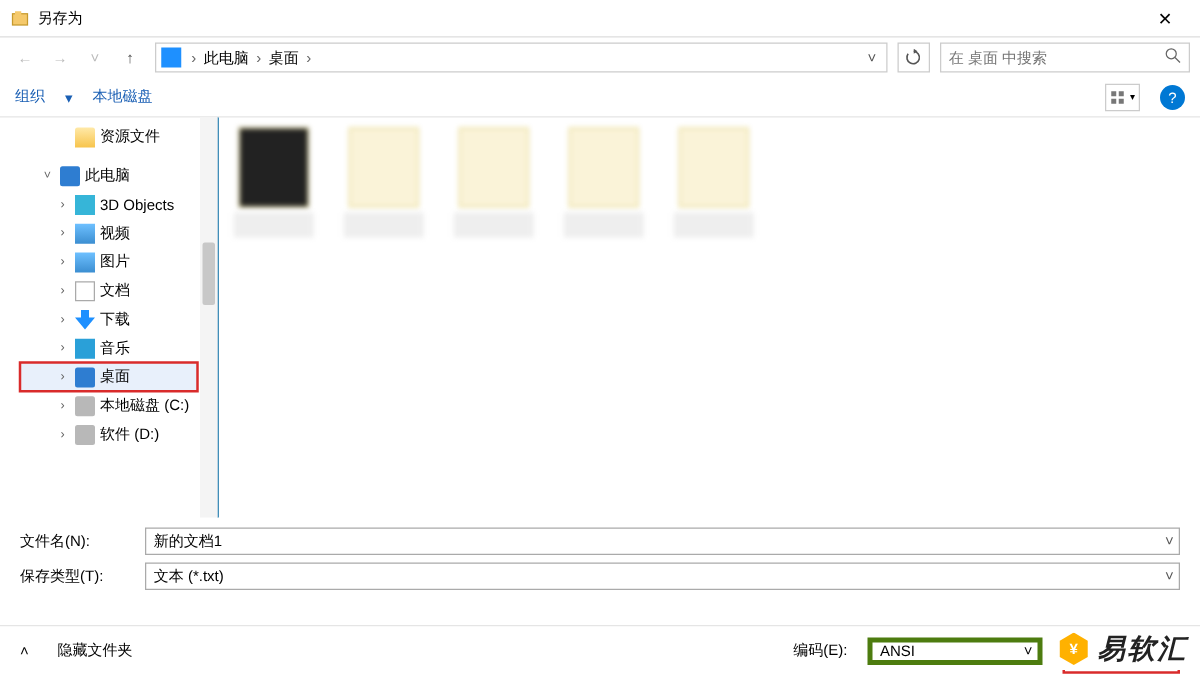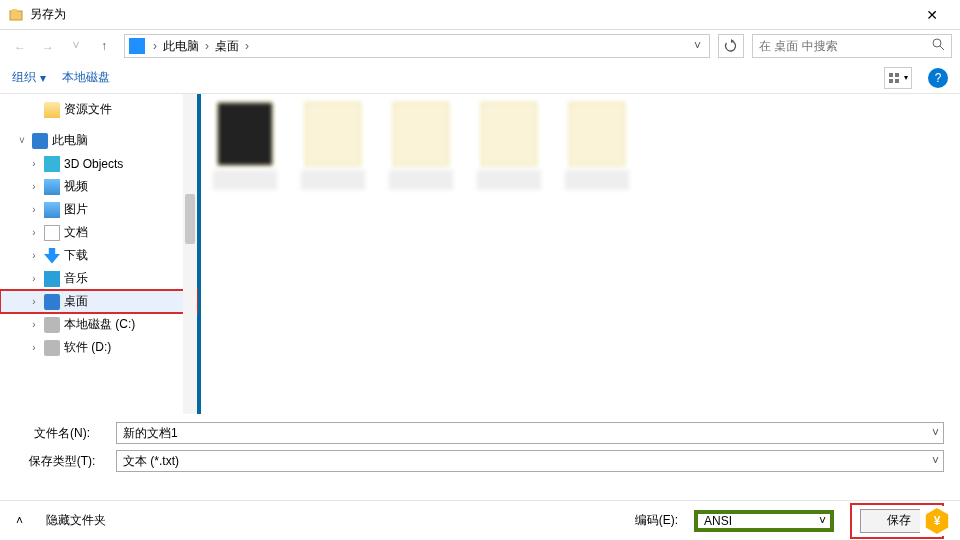--- a/index.html
+++ b/index.html
@@ -19,27 +19,27 @@
 .addr .crumb { padding: 0 2px; }
 .addr .crumb.sep { color:#666; padding:0 4px; }
 .addr .spacer { flex:1; }
 .addr .drop { color:#555; padding:0 4px; }
 .refresh { width:26px; height:24px; border:1px solid #ccc; display:flex; align-items:center; justify-content:center; margin-right:4px; }
 .searchbox { width: 200px; height:24px; border:1px solid #ccc; display:flex; align-items:center; padding:0 6px; }
 .searchbox input { flex:1; border:none; outline:none; color:#888; font-size:12px; }
 .searchbox .s-icon { color:#555; }
 
 .toolbar { height: 32px; display:flex; align-items:center; padding:0 12px; border-bottom:1px solid #e5e5e5; gap:16px; }
-.toolbar .t-btn { display:flex; align-items:center; gap:4px; color:#1a5fb4; }
+.toolbar .t-btn { display:flex; align-items:center; gap:16px; color:#1a5fb4; }
 .toolbar .spacer { flex:1; }
 .toolbar .view-btn { width:28px; height:22px; border:1px solid #ccc; display:flex; align-items:center; justify-content:center; }
 .toolbar .help { width:20px; height:20px; border-radius:50%; background:#0078d4; color:#fff; display:flex; align-items:center; justify-content:center; font-size:12px; }
 
 .body-area { display:flex; height: 320px; }
-.tree { width: 201px; border-right: 4px solid #0369a1; position:relative; padding:4px 0; }
+.tree { width: 175px; border-right: 1px solid #0369a1; position:relative; padding:4px 16px; }
 .tree-scroll { position:absolute; right:0; top:0; bottom:0; width:14px; background:#f4f4f4; }
 .tree-scroll .thumb { position:absolute; top:100px; height:50px; left:2px; right:2px; background:#c8c8c8; border-radius:2px; }
 .tree-item { display:flex; align-items:center; height:23px; padding-left:16px; gap:4px; }
 .tree-item.lvl2 { padding-left:28px; }
 .tree-item .exp { width:12px; text-align:center; color:#666; font-size:10px; }
 .tree-item .exp.empty { visibility:hidden; }
 .tree-item .t-icon { width:16px; height:16px; display:inline-block; }
 .folder-ic { background: linear-gradient(#ffe9a8,#f7c44c); border-radius:2px 2px 0 0; }
 .cloud-ic { background:#1e90ff; border-radius:50% 50% 40% 40%; }
 .monitor-ic { background:#2e7dd1; border-radius:2px; }
@@ -52,21 +52,21 @@
 .tree-item.highlight { outline: 2px solid #d92b2b; outline-offset: -1px; background: #e8f0fb; }
 
 .content { flex:1; padding: 8px 12px; display:flex; gap:24px; align-items:flex-start; }
 .thumb-item { width:64px; display:flex; flex-direction:column; align-items:center; gap:4px; }
 .thumb-box { width:56px; height:64px; background:#faf3d8; border:1px solid #e6d98f; position:relative; filter: blur(2px); }
 .thumb-box.dark { background:#222; }
 .thumb-label { width:64px; height:20px; background:#eee; filter:blur(2px); }
 
 .form-area { padding: 8px 16px 6px 16px; }
 .form-row { display:flex; align-items:center; margin-bottom:6px; }
-.form-row label { width:100px; text-align:center; padding-right:8px; }
+.form-row label { width:100px; text-align:left; padding-right:8px; }
 .form-row .combo { flex:1; border:1px solid #aaaaaa; height:22px; display:flex; align-items:center; padding:0 6px; position:relative; }
 .form-row .combo .drop { position:absolute; right:4px; color:#555; }
 
 .footer { position:absolute; bottom:0; left:0; right:0; height:40px; border-top:1px solid #e5e5e5; display:flex; align-items:center; padding:0 16px; gap:16px; }
 .footer .exp-adv { width:14px; }
 .footer .spacer { flex:1; }
 .enc-combo { width:140px; height:22px; border:4px solid #4d7c0f; display:flex; align-items:center; padding:0 6px; position:relative; }
 .enc-combo .drop { position:absolute; right:4px; }
 .save-btn { width:78px; height:24px; border:1px solid #999; display:flex; align-items:center; justify-content:center; background:#f3f3f3; }
 .save-highlight { border:2px solid #d92b2b; padding:4px 4px 4px 8px; display:flex; align-items:center; }
@@ -254,13 +254,14 @@
     <span>ANSI</span>
     <span class="drop">˅</span>
   </div>
   <div class="save-highlight">
     <div class="save-btn">保存</div>
   </div>
 </div>
 
 <div class="watermark">
   <span class="logo">¥</span>
+  <span class="wt">易软汇</span>
 </div>
 
 </body></html>

